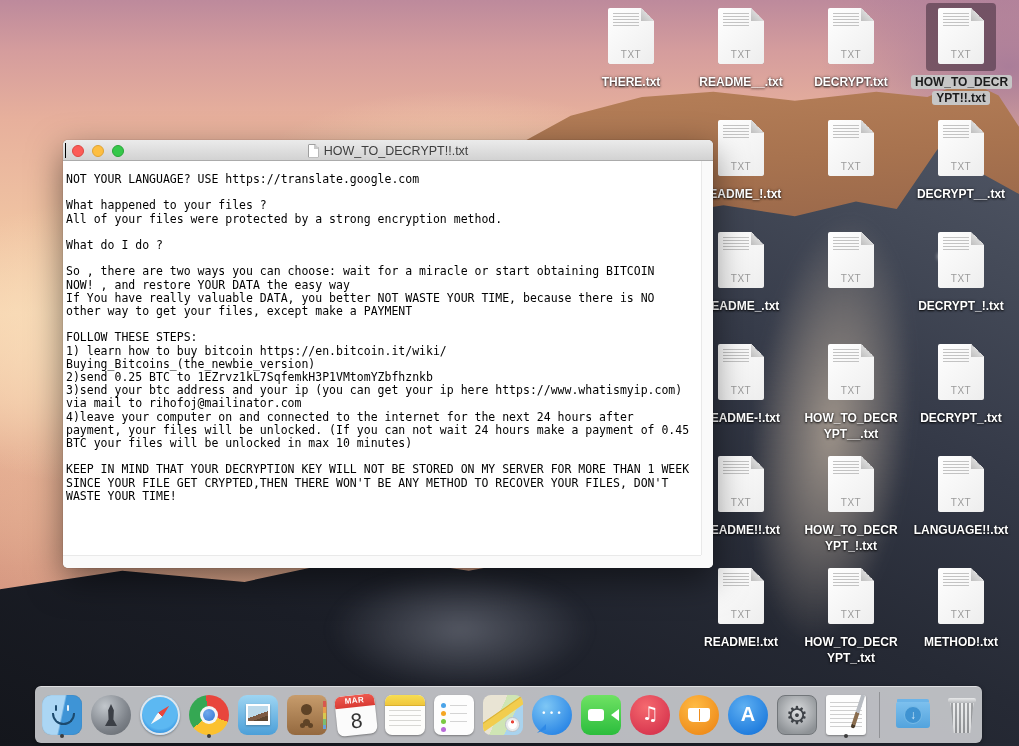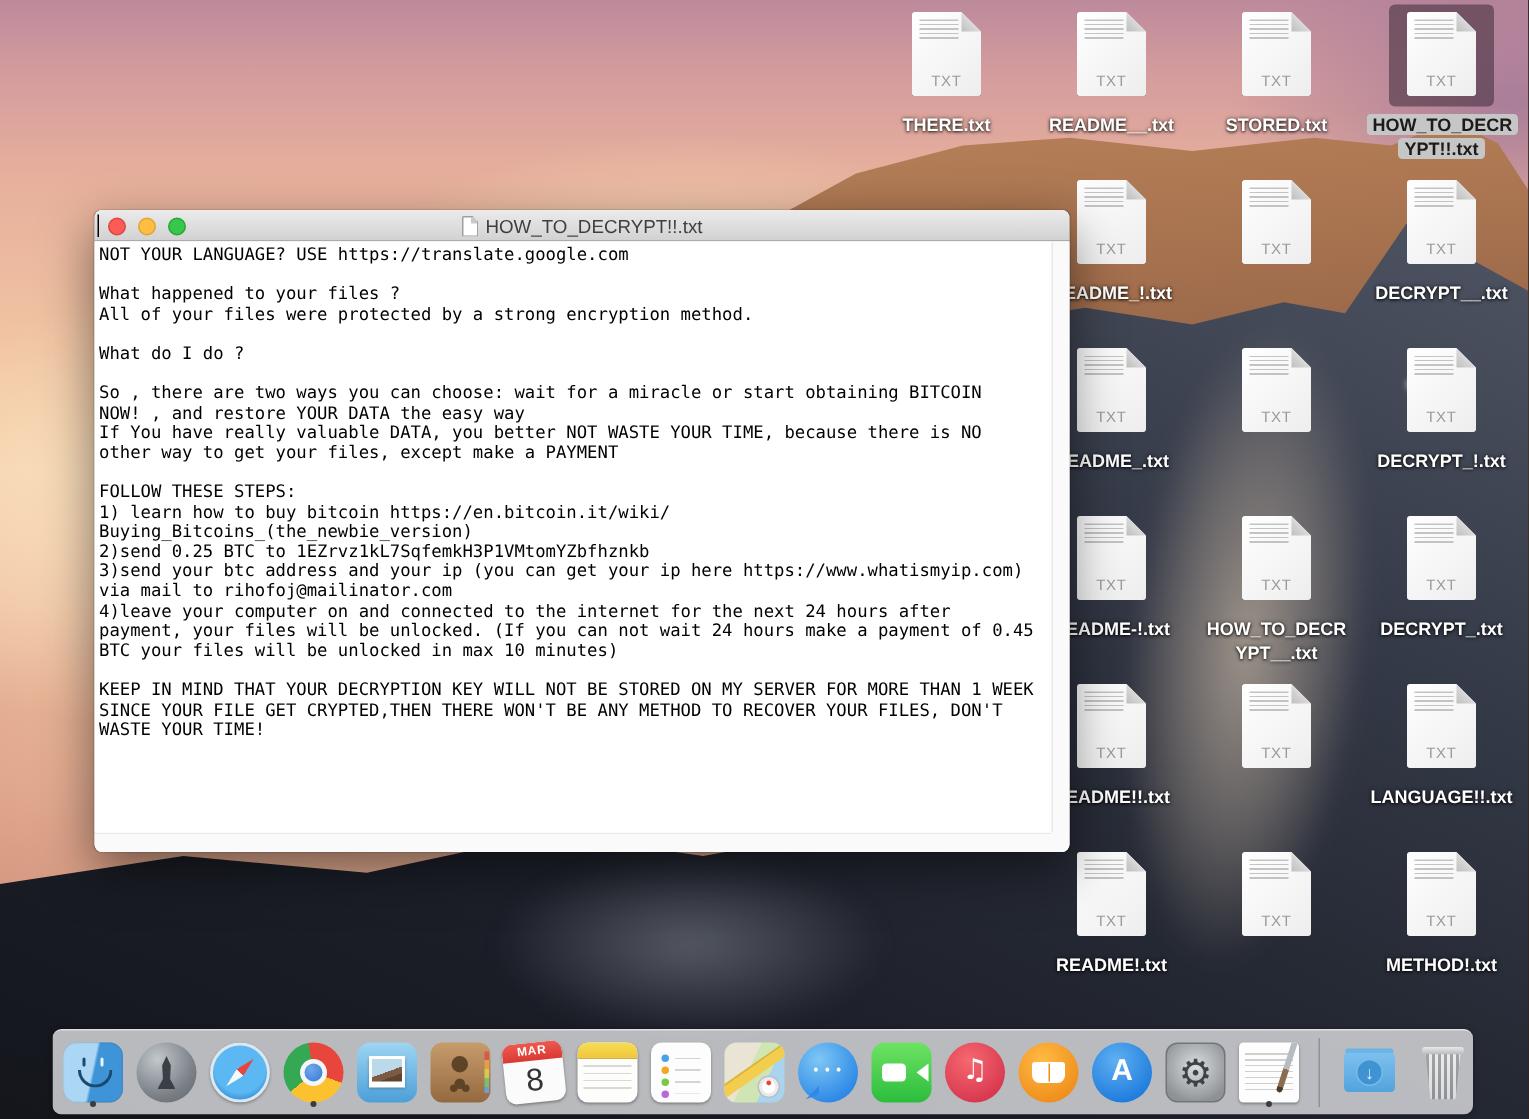--- a/index.html
+++ b/index.html
@@ -64,21 +64,21 @@
   .tl-min{left:29px;background:#fdbe41;border:1px solid #dfa334;}
   .tl-zoom{left:49px;background:#35c84a;border:1px solid #2aa438;}
   .title-wrap{position:absolute;left:0;right:0;top:0;height:21px;display:flex;
     align-items:center;justify-content:center;gap:5px;}
   .title-doc{position:relative;width:11px;height:14px;background:#fff;border:1px solid #9f9f9f;
     border-radius:1px;clip-path:polygon(0 0,7px 0,11px 4px,11px 14px,0 14px);}
   .title-doc:after{content:"";position:absolute;right:0;top:0;width:4px;height:4px;
     background:#c9c9c9;}
   .title-text{font-size:12.5px;color:#3f3f3f;}
   .text-area{position:absolute;left:0;top:21px;right:12px;bottom:13px;overflow:hidden;
-    padding:2px 0 0 3px;background:#fff;
+    padding:12px 0 0 3px;background:#fff;
     font-family:"DejaVu Sans Mono","Liberation Mono",monospace;
     font-size:11.5px;line-height:13.2px;color:#000;white-space:pre;}
   .caret{position:absolute;left:2px;top:3px;width:1px;height:15px;background:#000;}
   .vscroll{position:absolute;right:0;top:21px;bottom:13px;width:12px;background:#fafafa;
     border-left:1px solid #e9e9e9;}
   .hscroll{position:absolute;left:0;right:12px;bottom:0;height:13px;background:#fafafa;
     border-top:1px solid #e9e9e9;border-radius:0 0 0 5px;}
   .scorner{position:absolute;right:0;bottom:0;width:12px;height:13px;background:#fafafa;
     border-radius:0 0 5px 0;}
 
@@ -233,21 +233,21 @@
             <div class="di-lines"></div>
             <div class="di-badge">TXT</div>
           </div><div class="di-fold"></div></div><div class="di-label"><span>THERE.txt</span></div></div>
       <div class="dicon" style="left: 686px; top: 8px;"><div class="di-art"><div class="di-page">
             <div class="di-lines"></div>
             <div class="di-badge">TXT</div>
           </div><div class="di-fold"></div></div><div class="di-label"><span>README__.txt</span></div></div>
       <div class="dicon" style="left: 796px; top: 8px;"><div class="di-art"><div class="di-page">
             <div class="di-lines"></div>
             <div class="di-badge">TXT</div>
-          </div><div class="di-fold"></div></div><div class="di-label"><span>STORED.txt</span></div></div>
+          </div><div class="di-fold"></div></div><div class="di-label"><span>DECRYPT.txt</span></div></div>
       <div class="dicon selected" style="left: 906px; top: 8px;"><div class="di-art"><div class="di-selbox"></div><div class="di-page">
             <div class="di-lines"></div>
             <div class="di-badge">TXT</div>
           </div><div class="di-fold"></div></div><div class="di-label"><span>HOW_TO_DECRYPT!!.txt</span></div></div>
       <div class="dicon" style="left: 686px; top: 120px;"><div class="di-art"><div class="di-page">
             <div class="di-lines"></div>
             <div class="di-badge">TXT</div>
           </div><div class="di-fold"></div></div><div class="di-label"><span>README_!.txt</span></div></div>
       <div class="dicon" style="left: 796px; top: 120px;"><div class="di-art"><div class="di-page">
             <div class="di-lines"></div>
@@ -281,33 +281,33 @@
             <div class="di-lines"></div>
             <div class="di-badge">TXT</div>
           </div><div class="di-fold"></div></div><div class="di-label"><span>DECRYPT_.txt</span></div></div>
       <div class="dicon" style="left: 686px; top: 456px;"><div class="di-art"><div class="di-page">
             <div class="di-lines"></div>
             <div class="di-badge">TXT</div>
           </div><div class="di-fold"></div></div><div class="di-label"><span>README!!.txt</span></div></div>
       <div class="dicon" style="left: 796px; top: 456px;"><div class="di-art"><div class="di-page">
             <div class="di-lines"></div>
             <div class="di-badge">TXT</div>
-          </div><div class="di-fold"></div></div></div>
+          </div><div class="di-fold"></div></div><div class="di-label"><span>HOW_TO_DECRYPT_!.txt</span></div></div>
       <div class="dicon" style="left: 906px; top: 456px;"><div class="di-art"><div class="di-page">
             <div class="di-lines"></div>
             <div class="di-badge">TXT</div>
           </div><div class="di-fold"></div></div><div class="di-label"><span>LANGUAGE!!.txt</span></div></div>
       <div class="dicon" style="left: 686px; top: 568px;"><div class="di-art"><div class="di-page">
             <div class="di-lines"></div>
             <div class="di-badge">TXT</div>
           </div><div class="di-fold"></div></div><div class="di-label"><span>README!.txt</span></div></div>
       <div class="dicon" style="left: 796px; top: 568px;"><div class="di-art"><div class="di-page">
             <div class="di-lines"></div>
             <div class="di-badge">TXT</div>
-          </div><div class="di-fold"></div></div></div>
+          </div><div class="di-fold"></div></div><div class="di-label"><span>HOW_TO_DECRYPT_.txt</span></div></div>
       <div class="dicon" style="left: 906px; top: 568px;"><div class="di-art"><div class="di-page">
             <div class="di-lines"></div>
             <div class="di-badge">TXT</div>
           </div><div class="di-fold"></div></div><div class="di-label"><span>METHOD!.txt</span></div></div>
     </div>
 
   <div class="window">
     <div class="titlebar">
       <div class="tl tl-close"></div>
       <div class="tl tl-min"></div>

